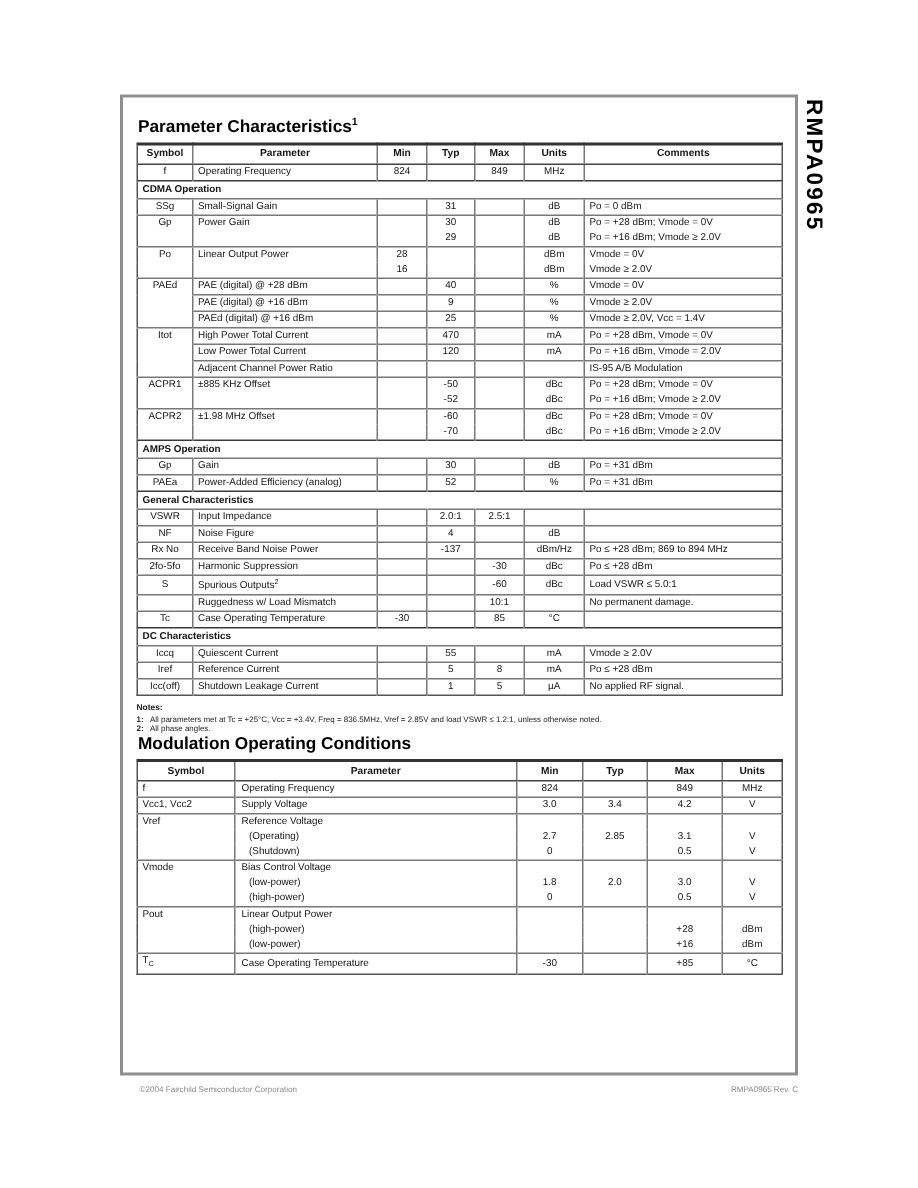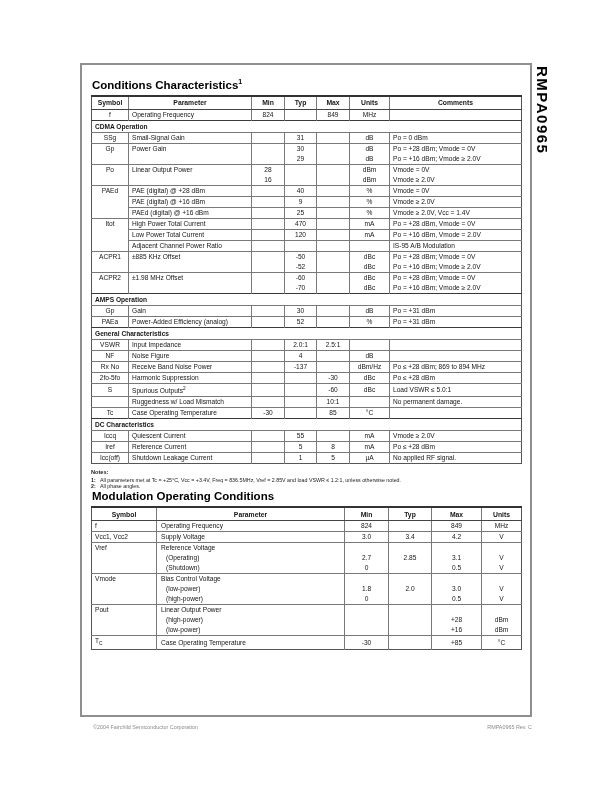--- a/index.html
+++ b/index.html
@@ -62,21 +62,21 @@
 </head>
 <body>
 
 <div class="page">
 
   <div class="side-label">RMPA0965</div>
 
   <div class="frame">
 
 
-    <h1 class="dtitle zlift"><span>Conditions Characteristics</span><sup>1</sup></h1>
+    <h1 class="dtitle zlift"><span>Parameter Characteristics</span><sup>1</sup></h1>
 
     <table class="dt et zlift">
       <colgroup>
         <col style="width:37px">
           <col style="width:123px">
           <col style="width:33px">
         <col style="width:32px">
           <col style="width:33px">
           <col style="width:40px">
           <col style="width:132px">

